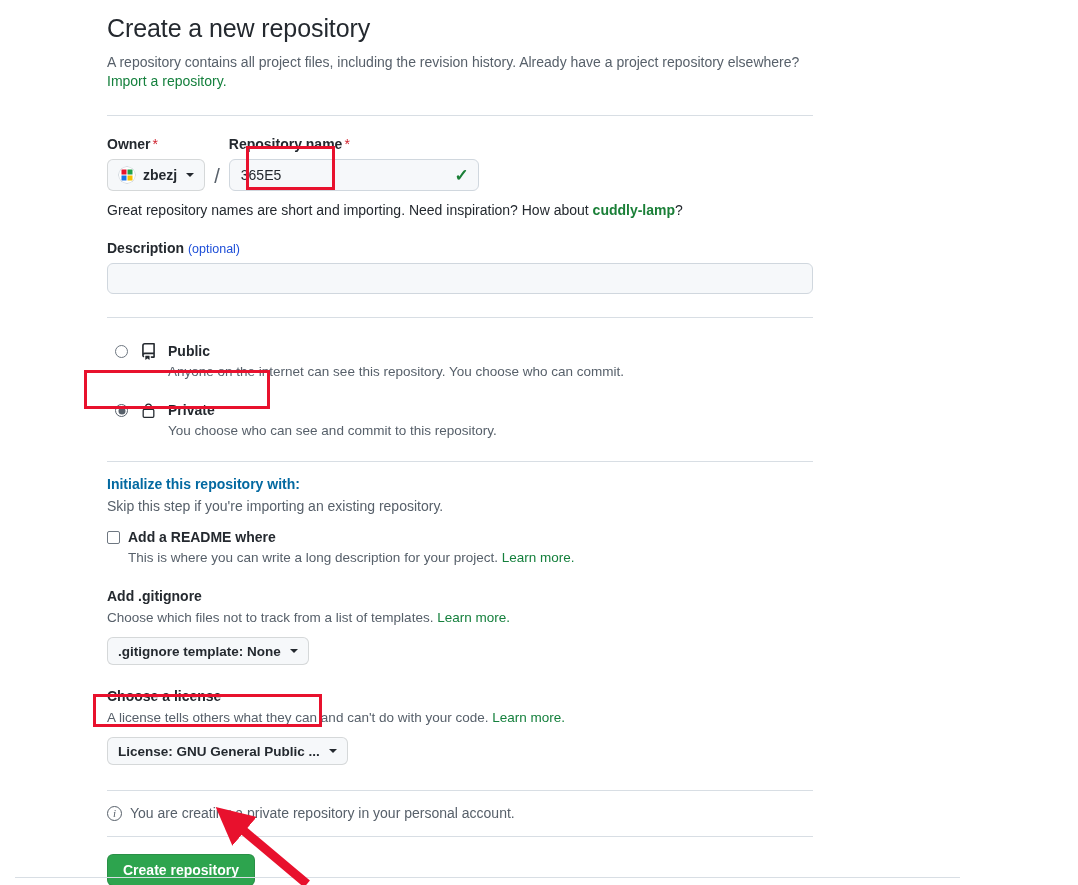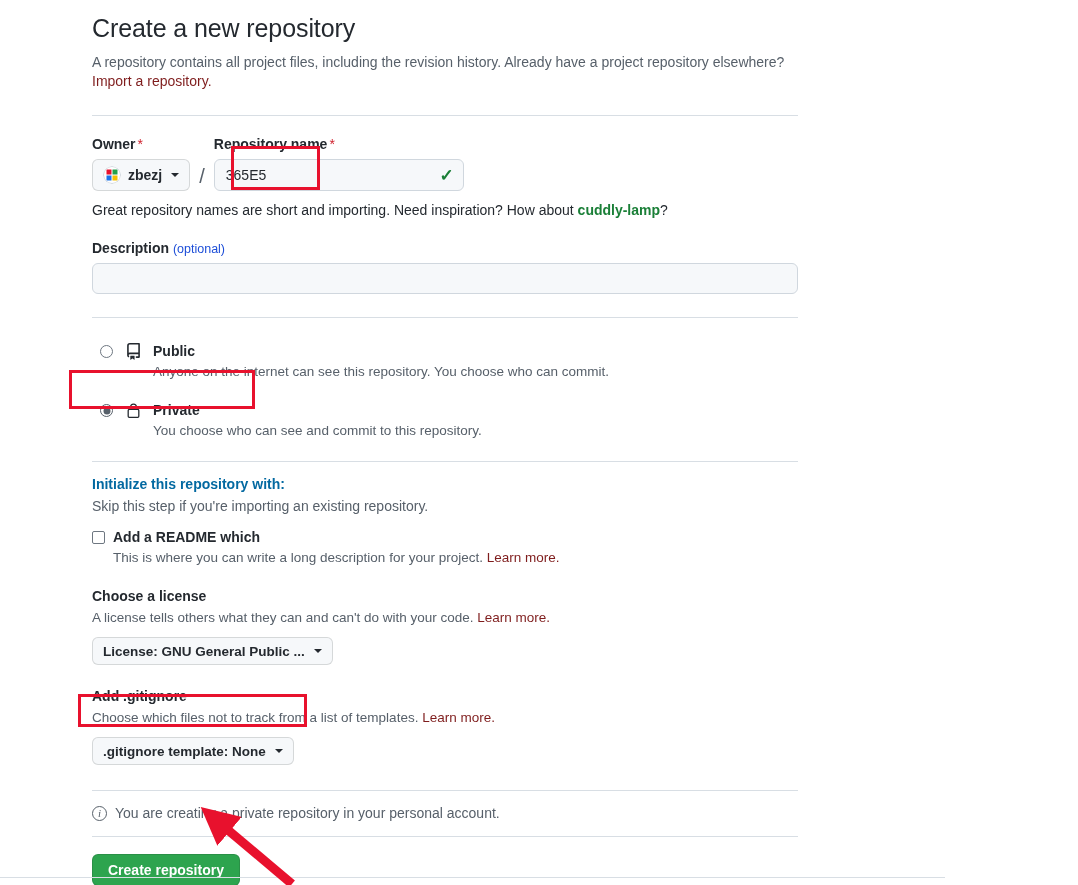--- a/index.html
+++ b/index.html
@@ -7,32 +7,32 @@
     margin: 0; padding: 0;
     background: #ffffff;
   }
   body {
     width: 1078px; height: 885px;
     position: relative; overflow: hidden;
     font-family: "Liberation Sans", sans-serif;
     color: #24292f;
     -webkit-font-smoothing: antialiased;
   }
-  .page { position: absolute; left: 0; top: 0; width: 960px; height: 885px; }
+  .page { position: absolute; left: 15px; top: 0; width: 960px; height: 885px; }
   .form-wrap { position: absolute; left: 92px; top: 0; width: 706px; }
 
   
   .title {
     font-size: 25px; font-weight: 400; color: #24292f;
     margin: 0; padding-top: 14px; letter-spacing: -0.1px;
   }
   .subtitle {
     font-size: 14px; color: #57606a; margin: 9px 0 0 0; line-height: 1.45;
   }
-  .link { color: #7f1d1d; text-decoration: none; }
+  .link { color: #15803d; text-decoration: none; }
   .import-line { margin-top: 1px; font-size: 14px; }
 
   .hr {
     height: 1px; background: #d8dee4; border: 0; margin: 0;
   }
   .hr-1 { margin-top: 26px; }
 
   
   .row { display: flex; align-items: flex-end; }
   .field-label {
@@ -259,50 +259,50 @@
 
     <hr class="hr" style="margin-top:21px;">
 
     
     <div class="init-block">
       <div class="sec-title">Initialize this repository with:</div>
       <div class="sec-sub">Skip this step if you're importing an existing repository.</div>
 
       <div class="check-row">
         <span class="checkbox"></span>
-        <span class="check-label">Add a README which</span>
+        <span class="check-label">Add a README where</span>
       </div>
       <div class="check-sub">
         <span>This is where you can write a long description for your project.</span>
         <a class="link" href="#">Learn more.</a>
+      </div>
+
+      <div class="sub-section">
+        <div class="sub-head">Add .gitignore</div>
+        <div class="sub-desc">
+          <span>Choose which files not to track from a list of templates.</span>
+          <a class="link" href="#">Learn more.</a>
+        </div>
+        <button class="select-btn">
+          <span>.gitignore template: None</span>
+          <span class="caret"></span>
+        </button>
       </div>
 
       <div class="sub-section">
         <div class="sub-head">Choose a license</div>
         <div class="sub-desc">
           <span>A license tells others what they can and can't do with your code.</span>
           <a class="link" href="#">Learn more.</a>
         </div>
         <button class="select-btn">
           <span>License: GNU General Public ...</span>
           <span class="caret"></span>
         </button>
       </div>
-
-      <div class="sub-section">
-        <div class="sub-head">Add .gitignore</div>
-        <div class="sub-desc">
-          <span>Choose which files not to track from a list of templates.</span>
-          <a class="link" href="#">Learn more.</a>
-        </div>
-        <button class="select-btn">
-          <span>.gitignore template: None</span>
-          <span class="caret"></span>
-        </button>
-      </div>
     </div>
 
     <hr class="hr hr-info">
 
     <div class="info-row">
       <span class="info-icon">i</span>
       <span class="info-text">You are creating a private repository in your personal account.</span>
     </div>
 
     <hr class="hr hr-btn">

